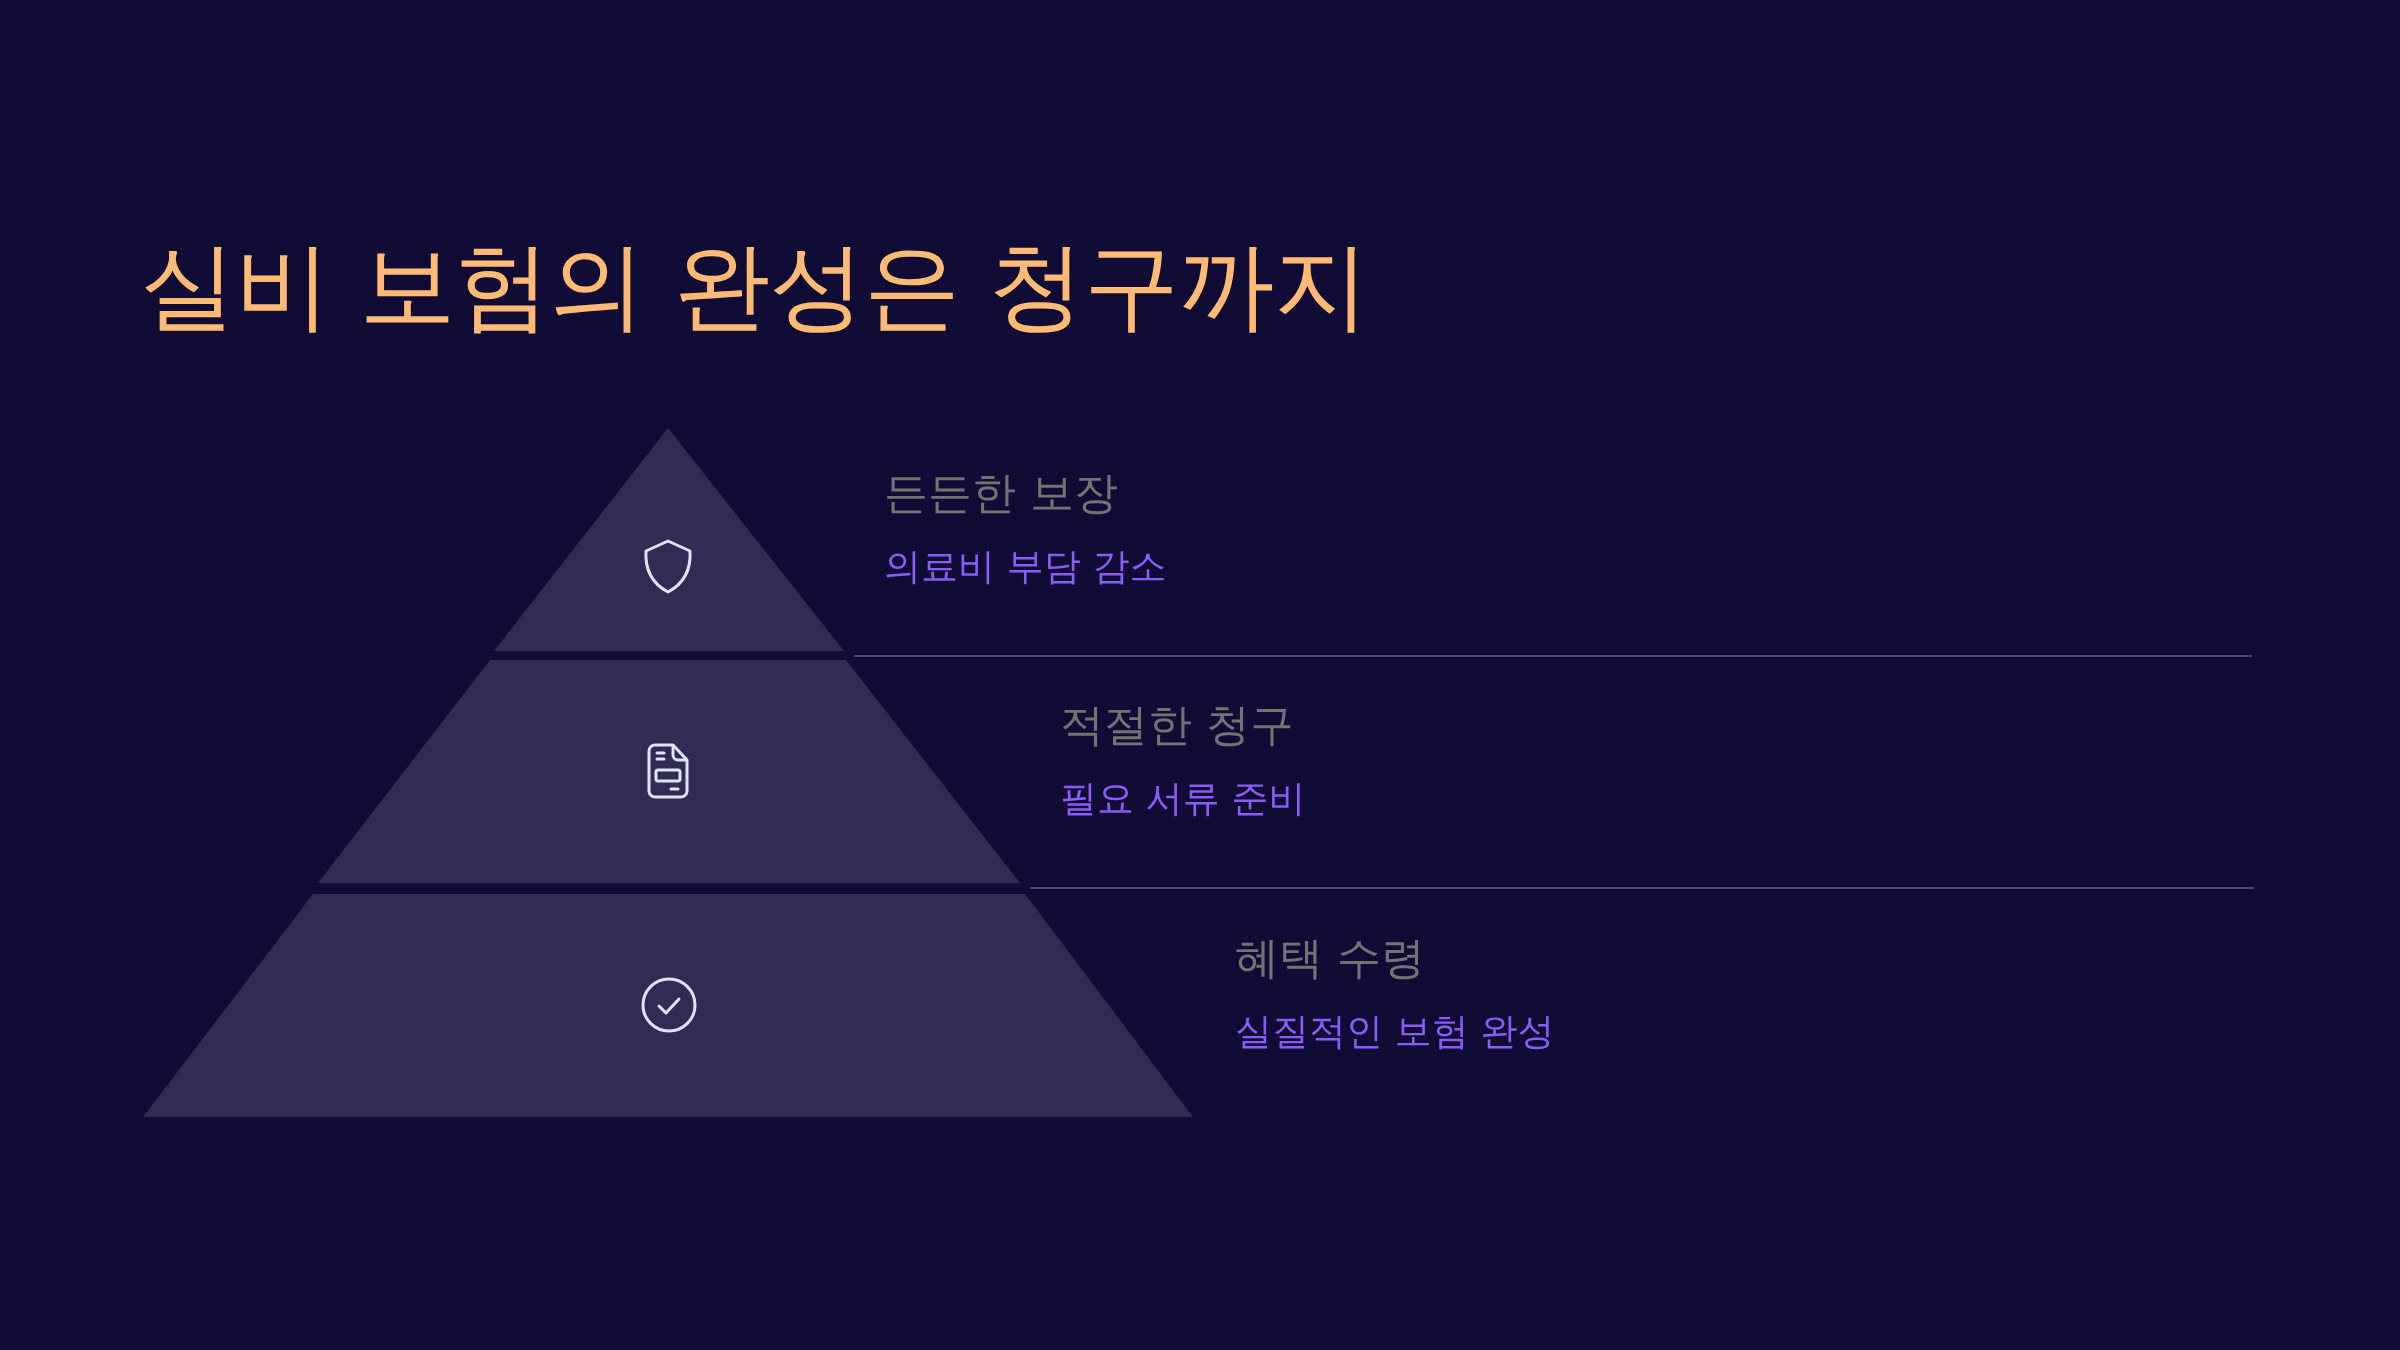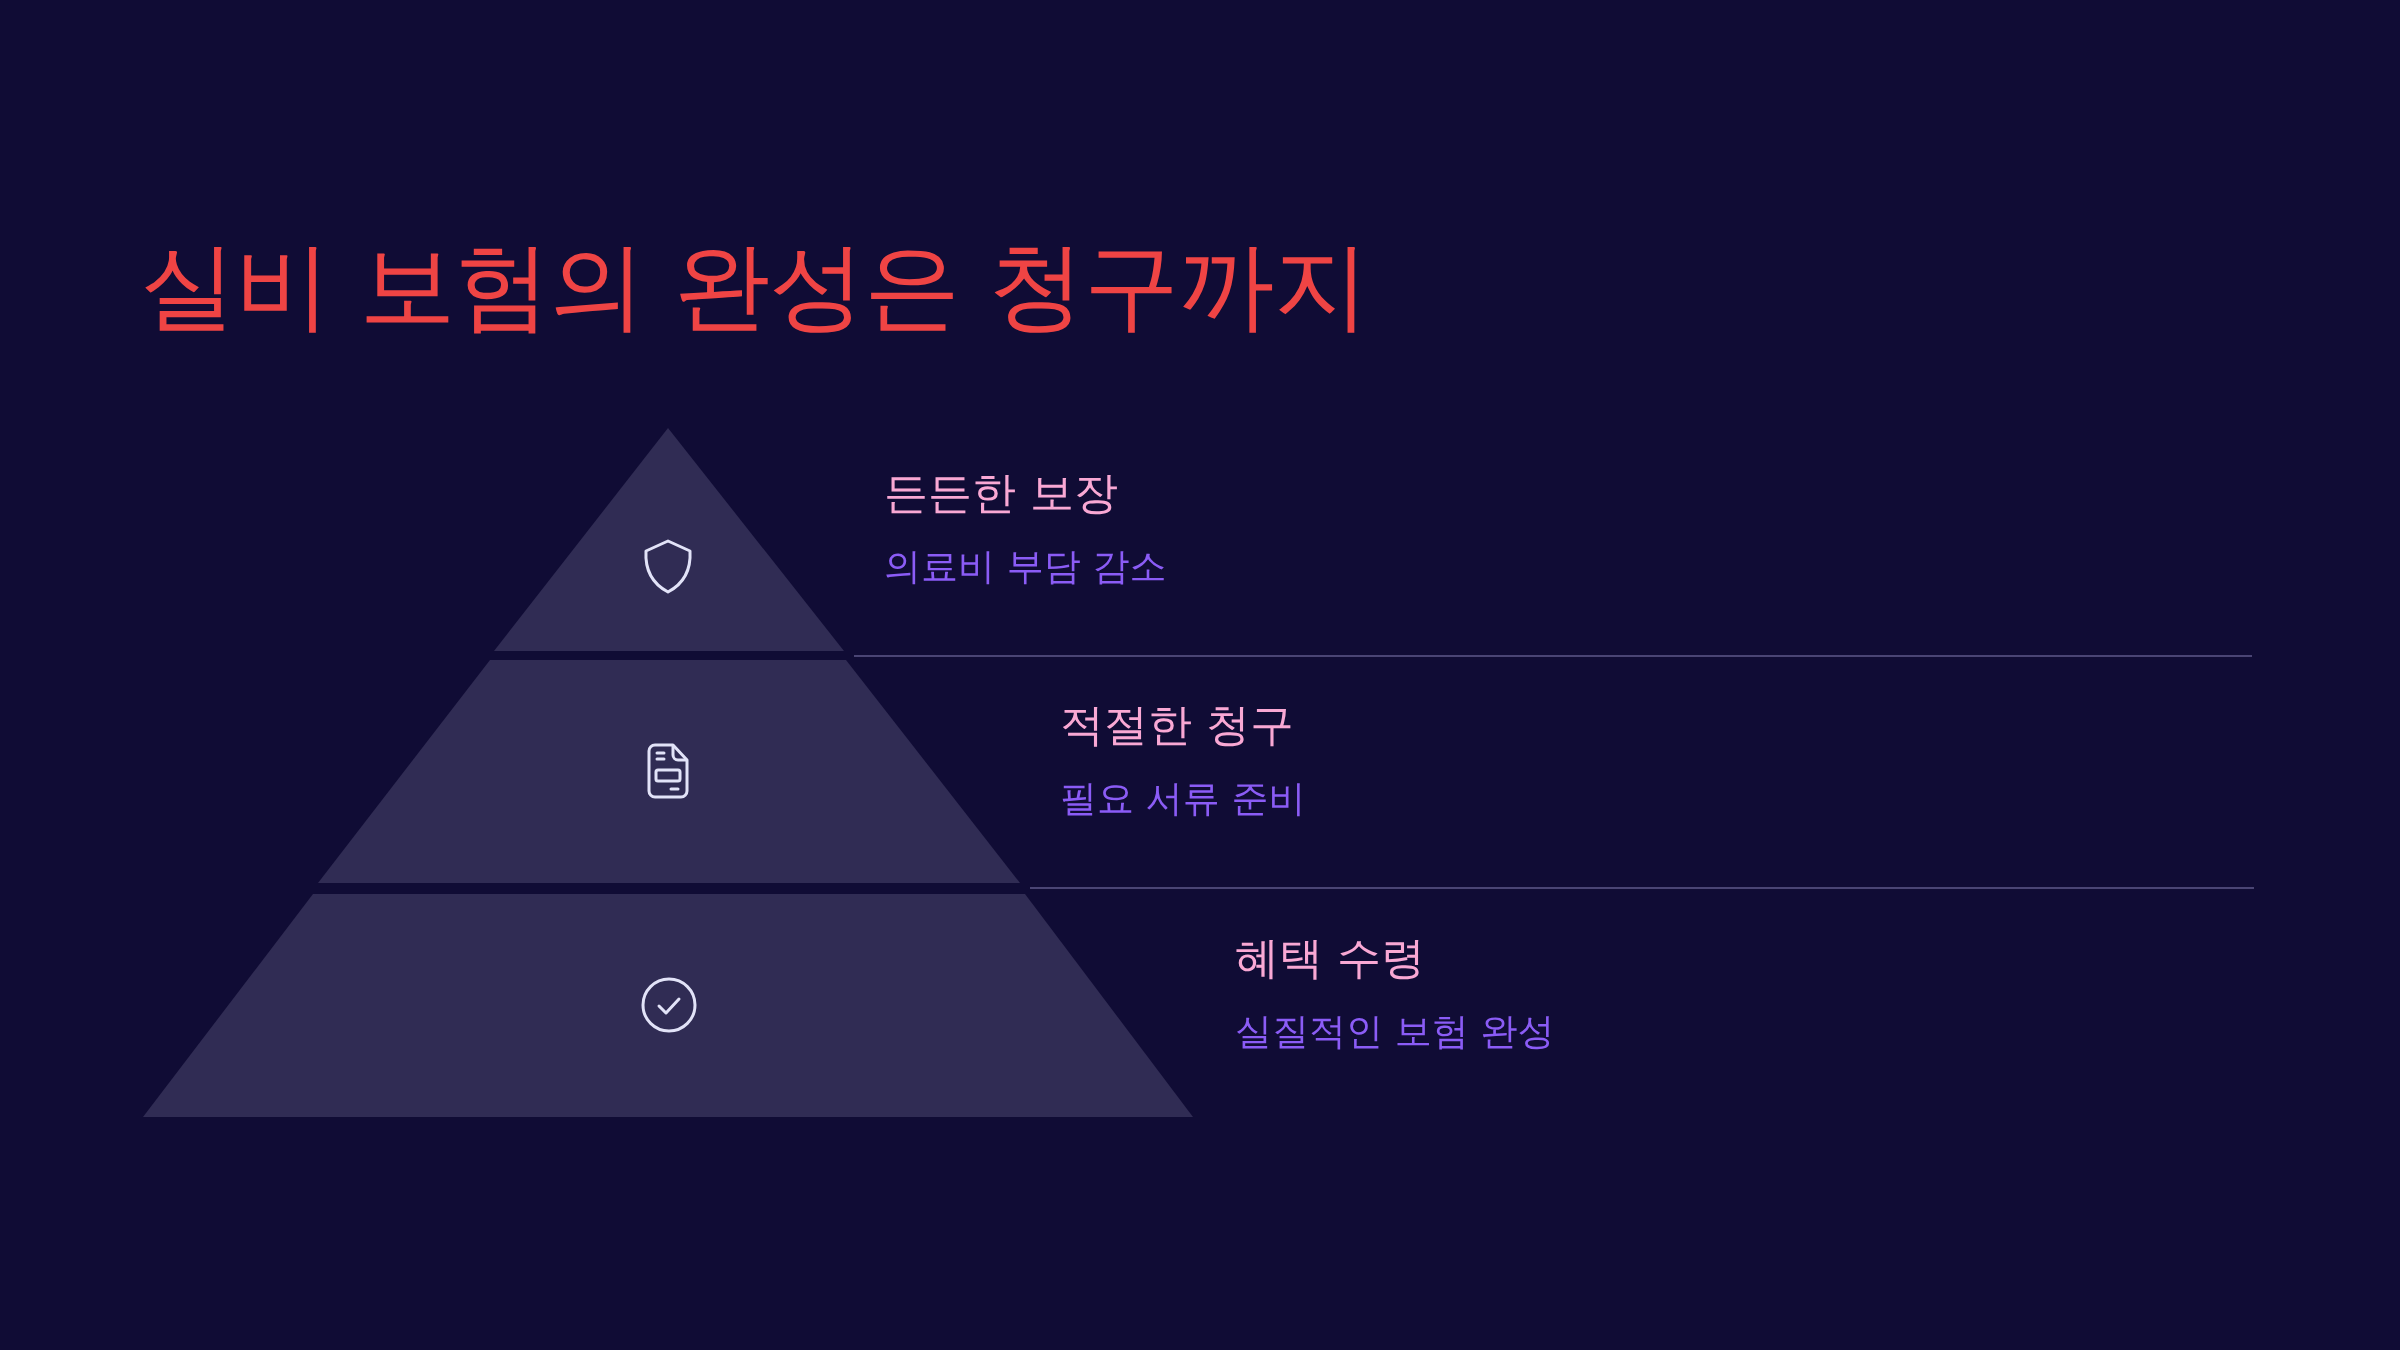--- a/index.html
+++ b/index.html
@@ -5,30 +5,30 @@
   html, body { margin: 0; padding: 0; }
   body {
     width: 2400px; height: 1350px; overflow: hidden;
     background: #100c35;
     font-family: "DejaVu Sans", "Liberation Sans", sans-serif;
     position: relative;
   }
   .slide { position: absolute; inset: 0; }
   .title {
     position: absolute; left: 140px; top: 226px;
-    font-size: 96px; line-height: 120px; color: #ef4444;
+    font-size: 96px; line-height: 120px; color: #fdba74;
     font-weight: 400; letter-spacing: -1px; white-space: nowrap;
   }
   svg.pyramid { position: absolute; left: 0; top: 0; }
   .divider {
     position: absolute; height: 2px; background: #4a4574;
   }
   .tier-text { position: absolute; white-space: nowrap; }
   .tier-heading {
-    font-size: 44px; line-height: 56px; color: #f9a8d4;
+    font-size: 44px; line-height: 56px; color: #737373;
   }
   .tier-desc {
     font-size: 37px; line-height: 48px; color: #8b5cf6; margin-top: 22px;
   }
   .icon { position: absolute; }
 </style>
 </head>
 <body>
 
 <div class="slide">

